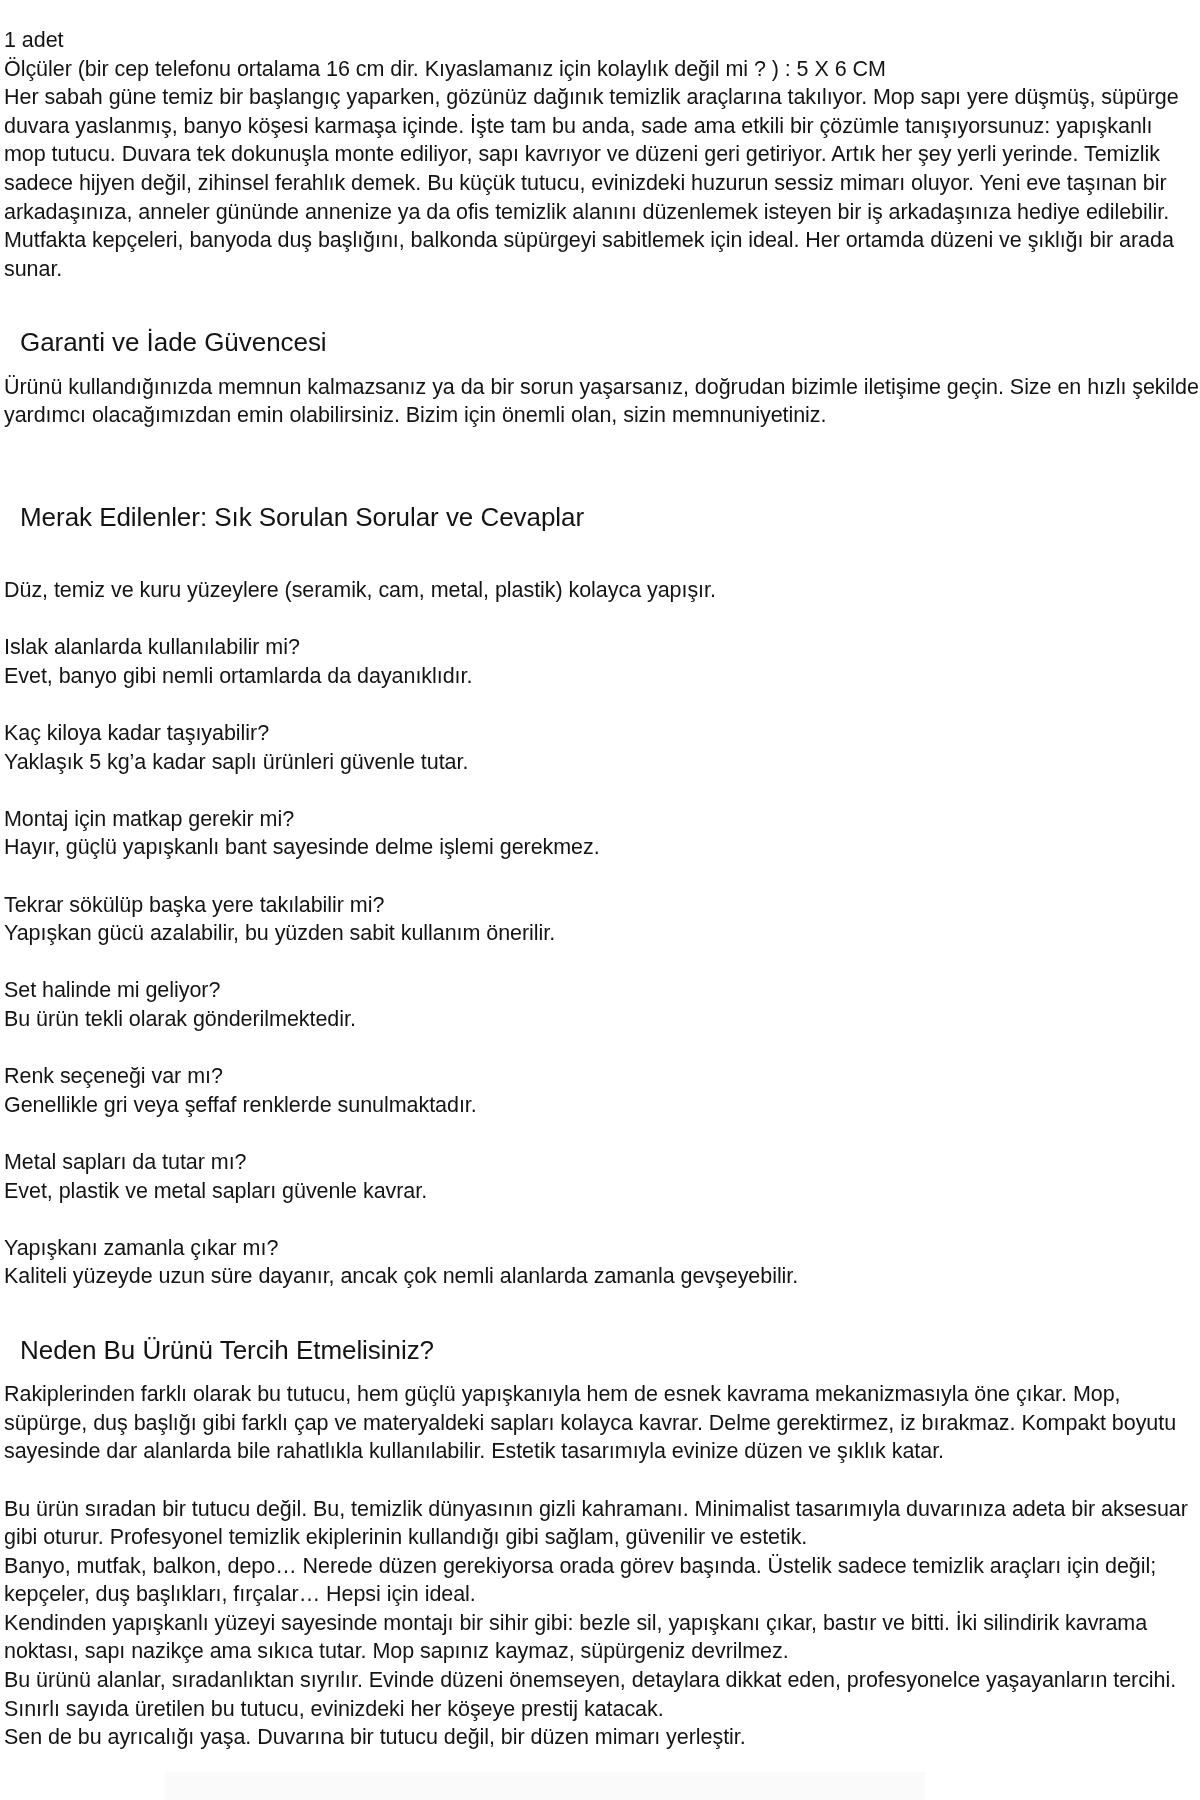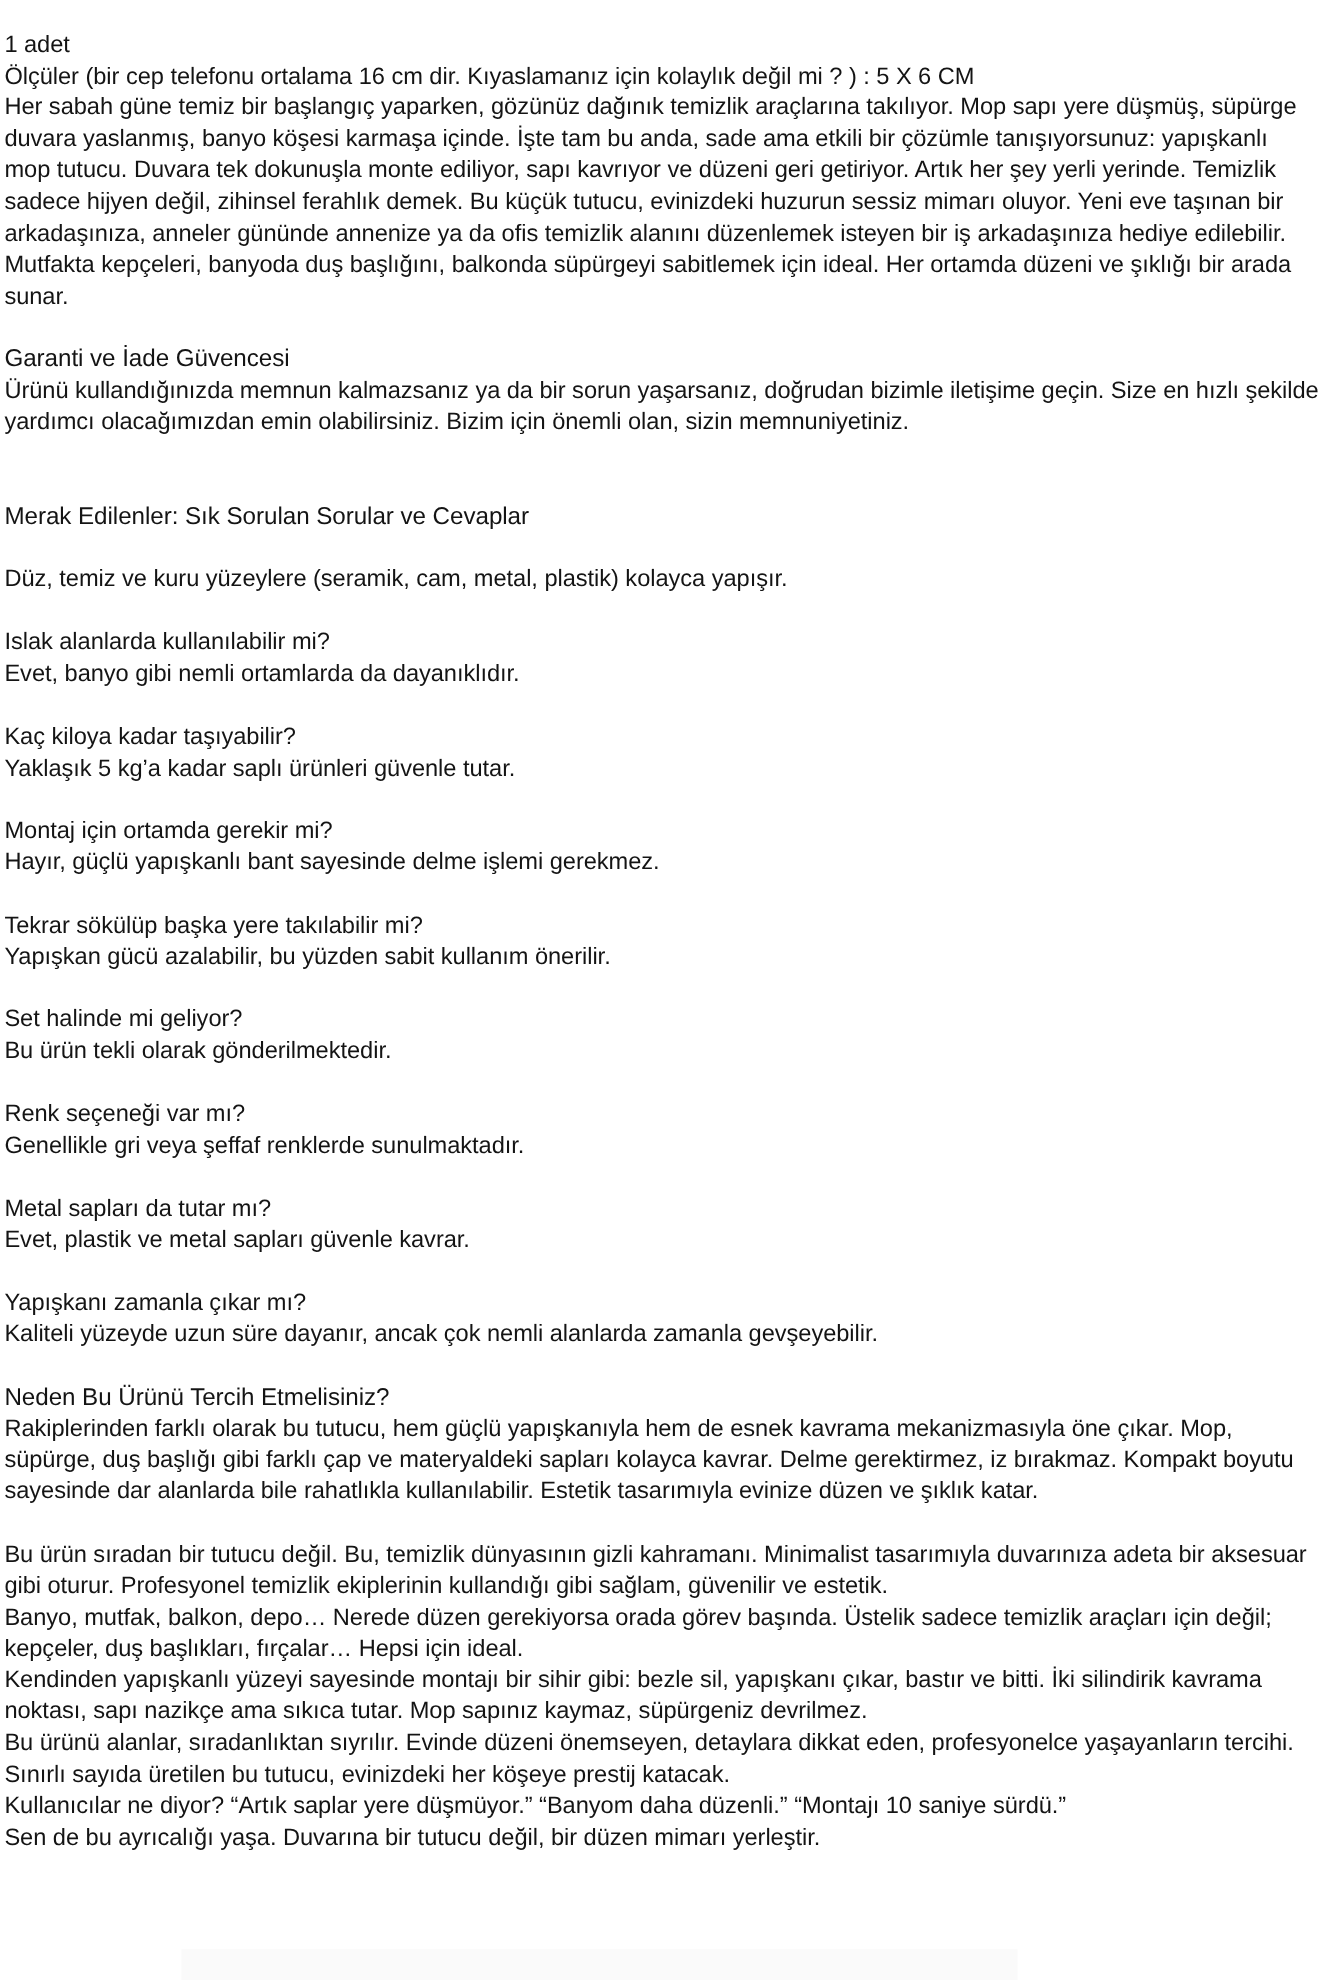--- a/index.html
+++ b/index.html
@@ -36,23 +36,23 @@
     margin: 0;
     padding: 0;
   }
 
   .blank {
     display: block;
     height: 28.6px;
   }
 
   .heading {
-    margin: 0;
+    margin: 16px;
     padding: 0;
-    font-size: 22px;
+    font-size: 26px;
     line-height: 28.6px;
     font-weight: 400;
     color: #141414;
   }
 
   .faq-block {
     margin: 0;
     padding: 0;
   }
 
@@ -106,21 +106,21 @@
     </div>
     <span class="blank"></span>
 
     <div class="faq-block">
       <p class="faq-q">Kaç kiloya kadar taşıyabilir?</p>
       <p class="faq-a">Yaklaşık 5 kg’a kadar saplı ürünleri güvenle tutar.</p>
     </div>
     <span class="blank"></span>
 
     <div class="faq-block">
-      <p class="faq-q">Montaj için ortamda gerekir mi?</p>
+      <p class="faq-q">Montaj için matkap gerekir mi?</p>
       <p class="faq-a">Hayır, güçlü yapışkanlı bant sayesinde delme işlemi gerekmez.</p>
     </div>
     <span class="blank"></span>
 
     <div class="faq-block">
       <p class="faq-q">Tekrar sökülüp başka yere takılabilir mi?</p>
       <p class="faq-a">Yapışkan gücü azalabilir, bu yüzden sabit kullanım önerilir.</p>
     </div>
     <span class="blank"></span>
 
@@ -150,19 +150,18 @@
 
     <h2 class="heading">Neden Bu Ürünü Tercih Etmelisiniz?</h2>
     <p class="para">Rakiplerinden farklı olarak bu tutucu, hem güçlü yapışkanıyla hem de esnek kavrama mekanizmasıyla öne çıkar. Mop, süpürge, duş başlığı gibi farklı çap ve materyaldeki sapları kolayca kavrar. Delme gerektirmez, iz bırakmaz. Kompakt boyutu sayesinde dar alanlarda bile rahatlıkla kullanılabilir. Estetik tasarımıyla evinize düzen ve şıklık katar.</p>
 
     <span class="blank"></span>
 
     <p class="para">Bu ürün sıradan bir tutucu değil. Bu, temizlik dünyasının gizli kahramanı. Minimalist tasarımıyla duvarınıza adeta bir aksesuar gibi oturur. Profesyonel temizlik ekiplerinin kullandığı gibi sağlam, güvenilir ve estetik.</p>
     <p class="para">Banyo, mutfak, balkon, depo… Nerede düzen gerekiyorsa orada görev başında. Üstelik sadece temizlik araçları için değil; kepçeler, duş başlıkları, fırçalar… Hepsi için ideal.</p>
     <p class="para">Kendinden yapışkanlı yüzeyi sayesinde montajı bir sihir gibi: bezle sil, yapışkanı çıkar, bastır ve bitti. İki silindirik kavrama noktası, sapı nazikçe ama sıkıca tutar. Mop sapınız kaymaz, süpürgeniz devrilmez.</p>
     <p class="para">Bu ürünü alanlar, sıradanlıktan sıyrılır. Evinde düzeni önemseyen, detaylara dikkat eden, profesyonelce yaşayanların tercihi. Sınırlı sayıda üretilen bu tutucu, evinizdeki her köşeye prestij katacak.</p>
-    <p class="para">Kullanıcılar ne diyor? “Artık saplar yere düşmüyor.” “Banyom daha düzenli.” “Montajı 10 saniye sürdü.”</p>
     <p class="para">Sen de bu ayrıcalığı yaşa. Duvarına bir tutucu değil, bir düzen mimarı yerleştir.</p>
 
   </div>
 
   <div class="footer-plate"></div>
 </div>
 
 </body></html>

